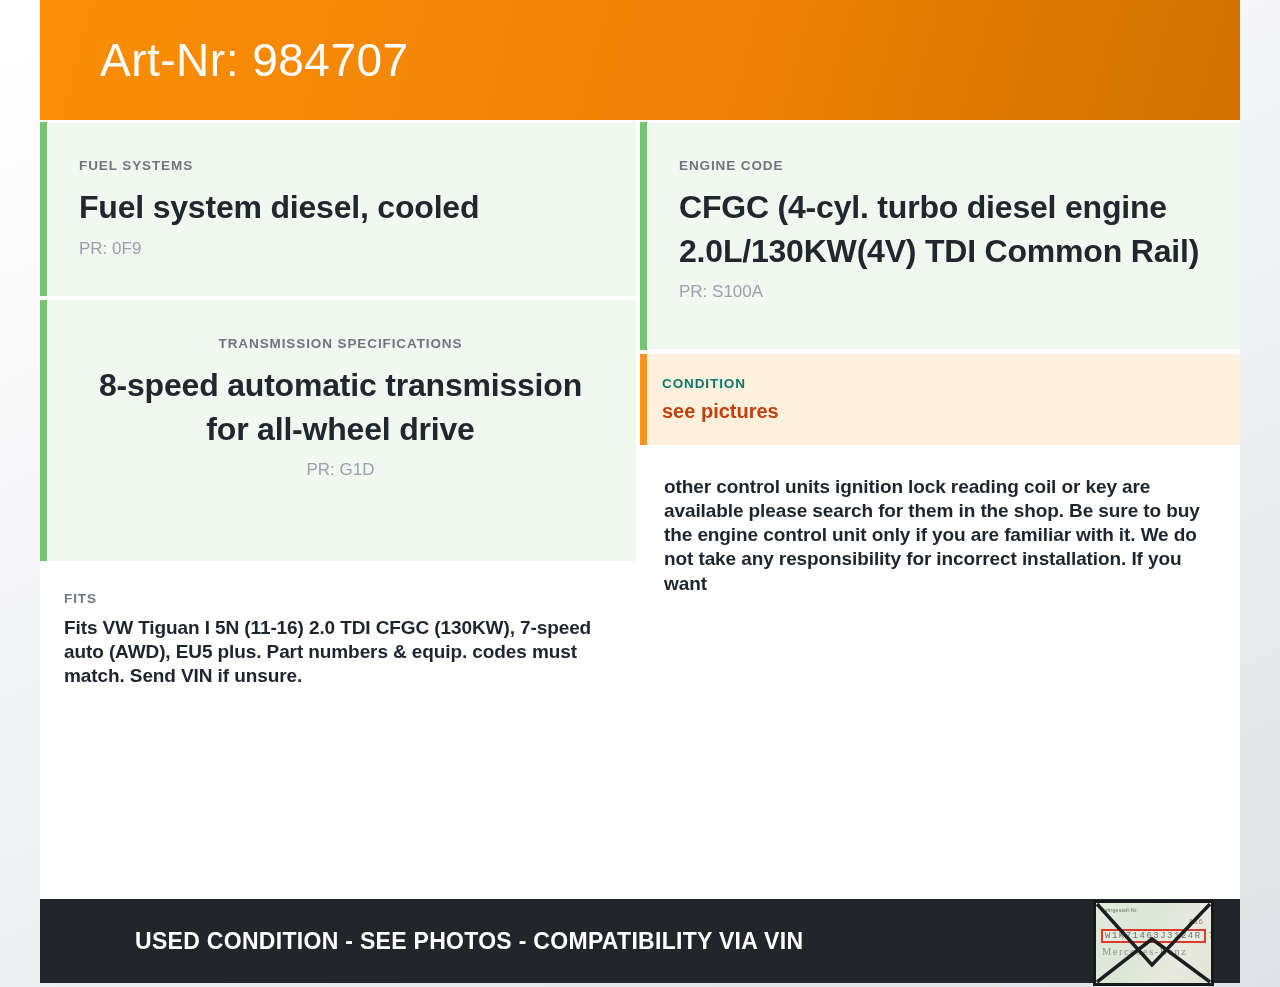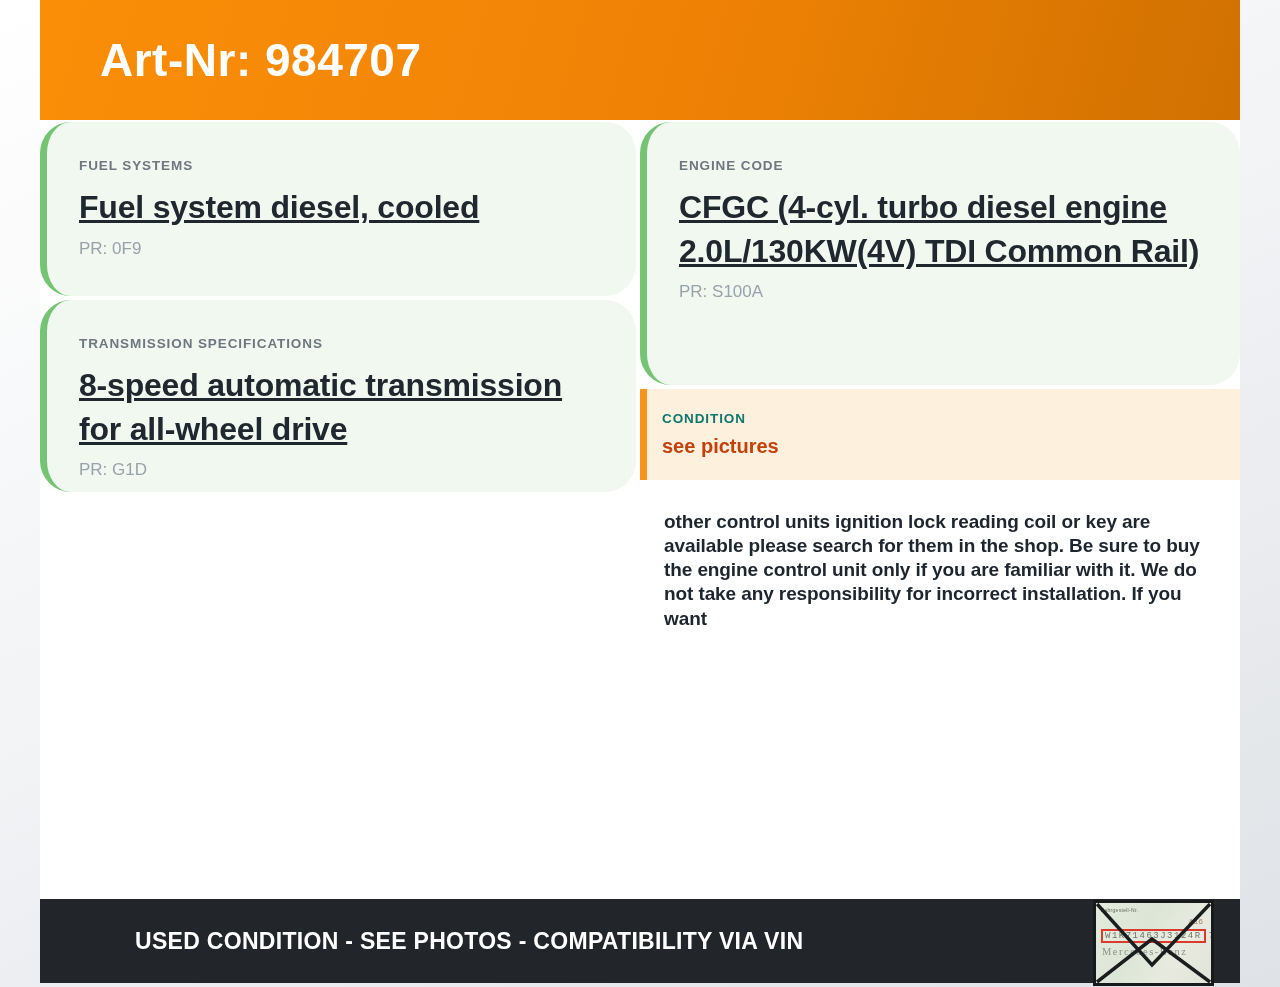--- a/index.html
+++ b/index.html
@@ -10,61 +10,61 @@
     position: relative;
   }
 
   
   .hdr {
     position: absolute; left: 40px; top: 0; width: 1200px; height: 120px;
     background: linear-gradient(105deg, #fb8e07 0%, #ef8205 55%, #d07100 100%);
     display: flex; align-items: center;
   }
   .hdr h1 {
-    color: #ffffff; font-size: 46px; font-weight: 700; letter-spacing: 0.5px;
+    color: #ffffff; font-size: 46px; font-weight: 400; letter-spacing: 0.5px;
     padding-left: 60px;
   }
 
   
   .grid {
     position: absolute; left: 40px; top: 120px; width: 1200px; height: 779px;
     background: #ffffff; padding-top: 2px;
     display: grid; grid-template-columns: 596px 600px; column-gap: 4px;
   }
   .col { display: flex; flex-direction: column; row-gap: 4px; height: 777px; }
 
   .card { padding: 36px 34px 0 39px; }
-  .card.green { background: #f0f8ef; border-left: 7px solid #74c473; padding-left: 32px; border-radius: 31px; }
+  .card.green { background: #f0f8ef; border-left: 7px solid #74c473; padding-left: 32px; }
   .card.white { background: #ffffff; padding: 26px 26px 0 24px; }
   .card.orange { background: #fdf0dc; border-left: 7px solid #f8941d; padding: 22px 16px 0 15px; }
 
   .lbl {
     font-size: 13.5px; font-weight: 700; letter-spacing: 0.9px;
     color: #6e7780; text-transform: uppercase; margin-bottom: 13px;
   }
   .card.orange .lbl { color: #0f766e; margin-bottom: 9px; }
 
   .ttl {
     font-size: 32px; font-weight: 700; color: #20282f; line-height: 1.36;
-    letter-spacing: -0.2px; margin-bottom: 9px; text-decoration: underline;
+    letter-spacing: -0.2px; margin-bottom: 9px;
   }
   .pr { font-size: 17px; color: #98a2ac; }
 
   .body-txt {
     font-size: 19px; font-weight: 700; color: #1d252e; line-height: 1.27;
     letter-spacing: -0.1px;
   }
   .cond-val { font-size: 20px; font-weight: 700; color: #c2410c; }
 
   
   .h-fuel  { height: 174px; }
-  .h-trans { height: 192px; }
+  .h-trans { height: 261px; text-align: center; }
   .h-fits  { flex: 1; }
   .h-start { height: 219px; }
-  .h-eng   { height: 263px; }
+  .h-eng   { height: 228px; }
   .h-cond  { height: 91px; }
   .h-desc  { flex: 1; }
 
   
   .ftr {
     position: absolute; left: 40px; top: 899px; width: 1200px; height: 84px;
     background: #22252a; display: flex; align-items: center;
   }
   .ftr span {
     color: #ffffff; font-size: 23px; font-weight: 700; letter-spacing: 0.3px;
@@ -116,20 +116,24 @@
     <section class="card green h-fuel">
       <div class="lbl">FUEL SYSTEMS</div>
       <div class="ttl">Fuel system diesel, cooled</div>
       <div class="pr">PR: 0F9</div>
     </section>
     <section class="card green h-trans">
       <div class="lbl">TRANSMISSION SPECIFICATIONS</div>
       <div class="ttl">8-speed automatic transmission for all-wheel drive</div>
       <div class="pr">PR: G1D</div>
     </section>
+    <section class="card white h-fits">
+      <div class="lbl" style="margin-bottom:10px;">FITS</div>
+      <div class="body-txt">Fits VW Tiguan I 5N (11-16) 2.0 TDI CFGC (130KW), 7-speed auto (AWD), EU5 plus. Part numbers &amp; equip. codes must match. Send VIN if unsure.</div>
+    </section>
   </div>
 
   <div class="col">
     <section class="card green h-eng">
       <div class="lbl">ENGINE CODE</div>
       <div class="ttl">CFGC (4-cyl. turbo diesel engine 2.0L/130KW(4V) TDI Common Rail)</div>
       <div class="pr">PR: S100A</div>
     </section>
     <section class="card orange h-cond">
       <div class="lbl">CONDITION</div>

